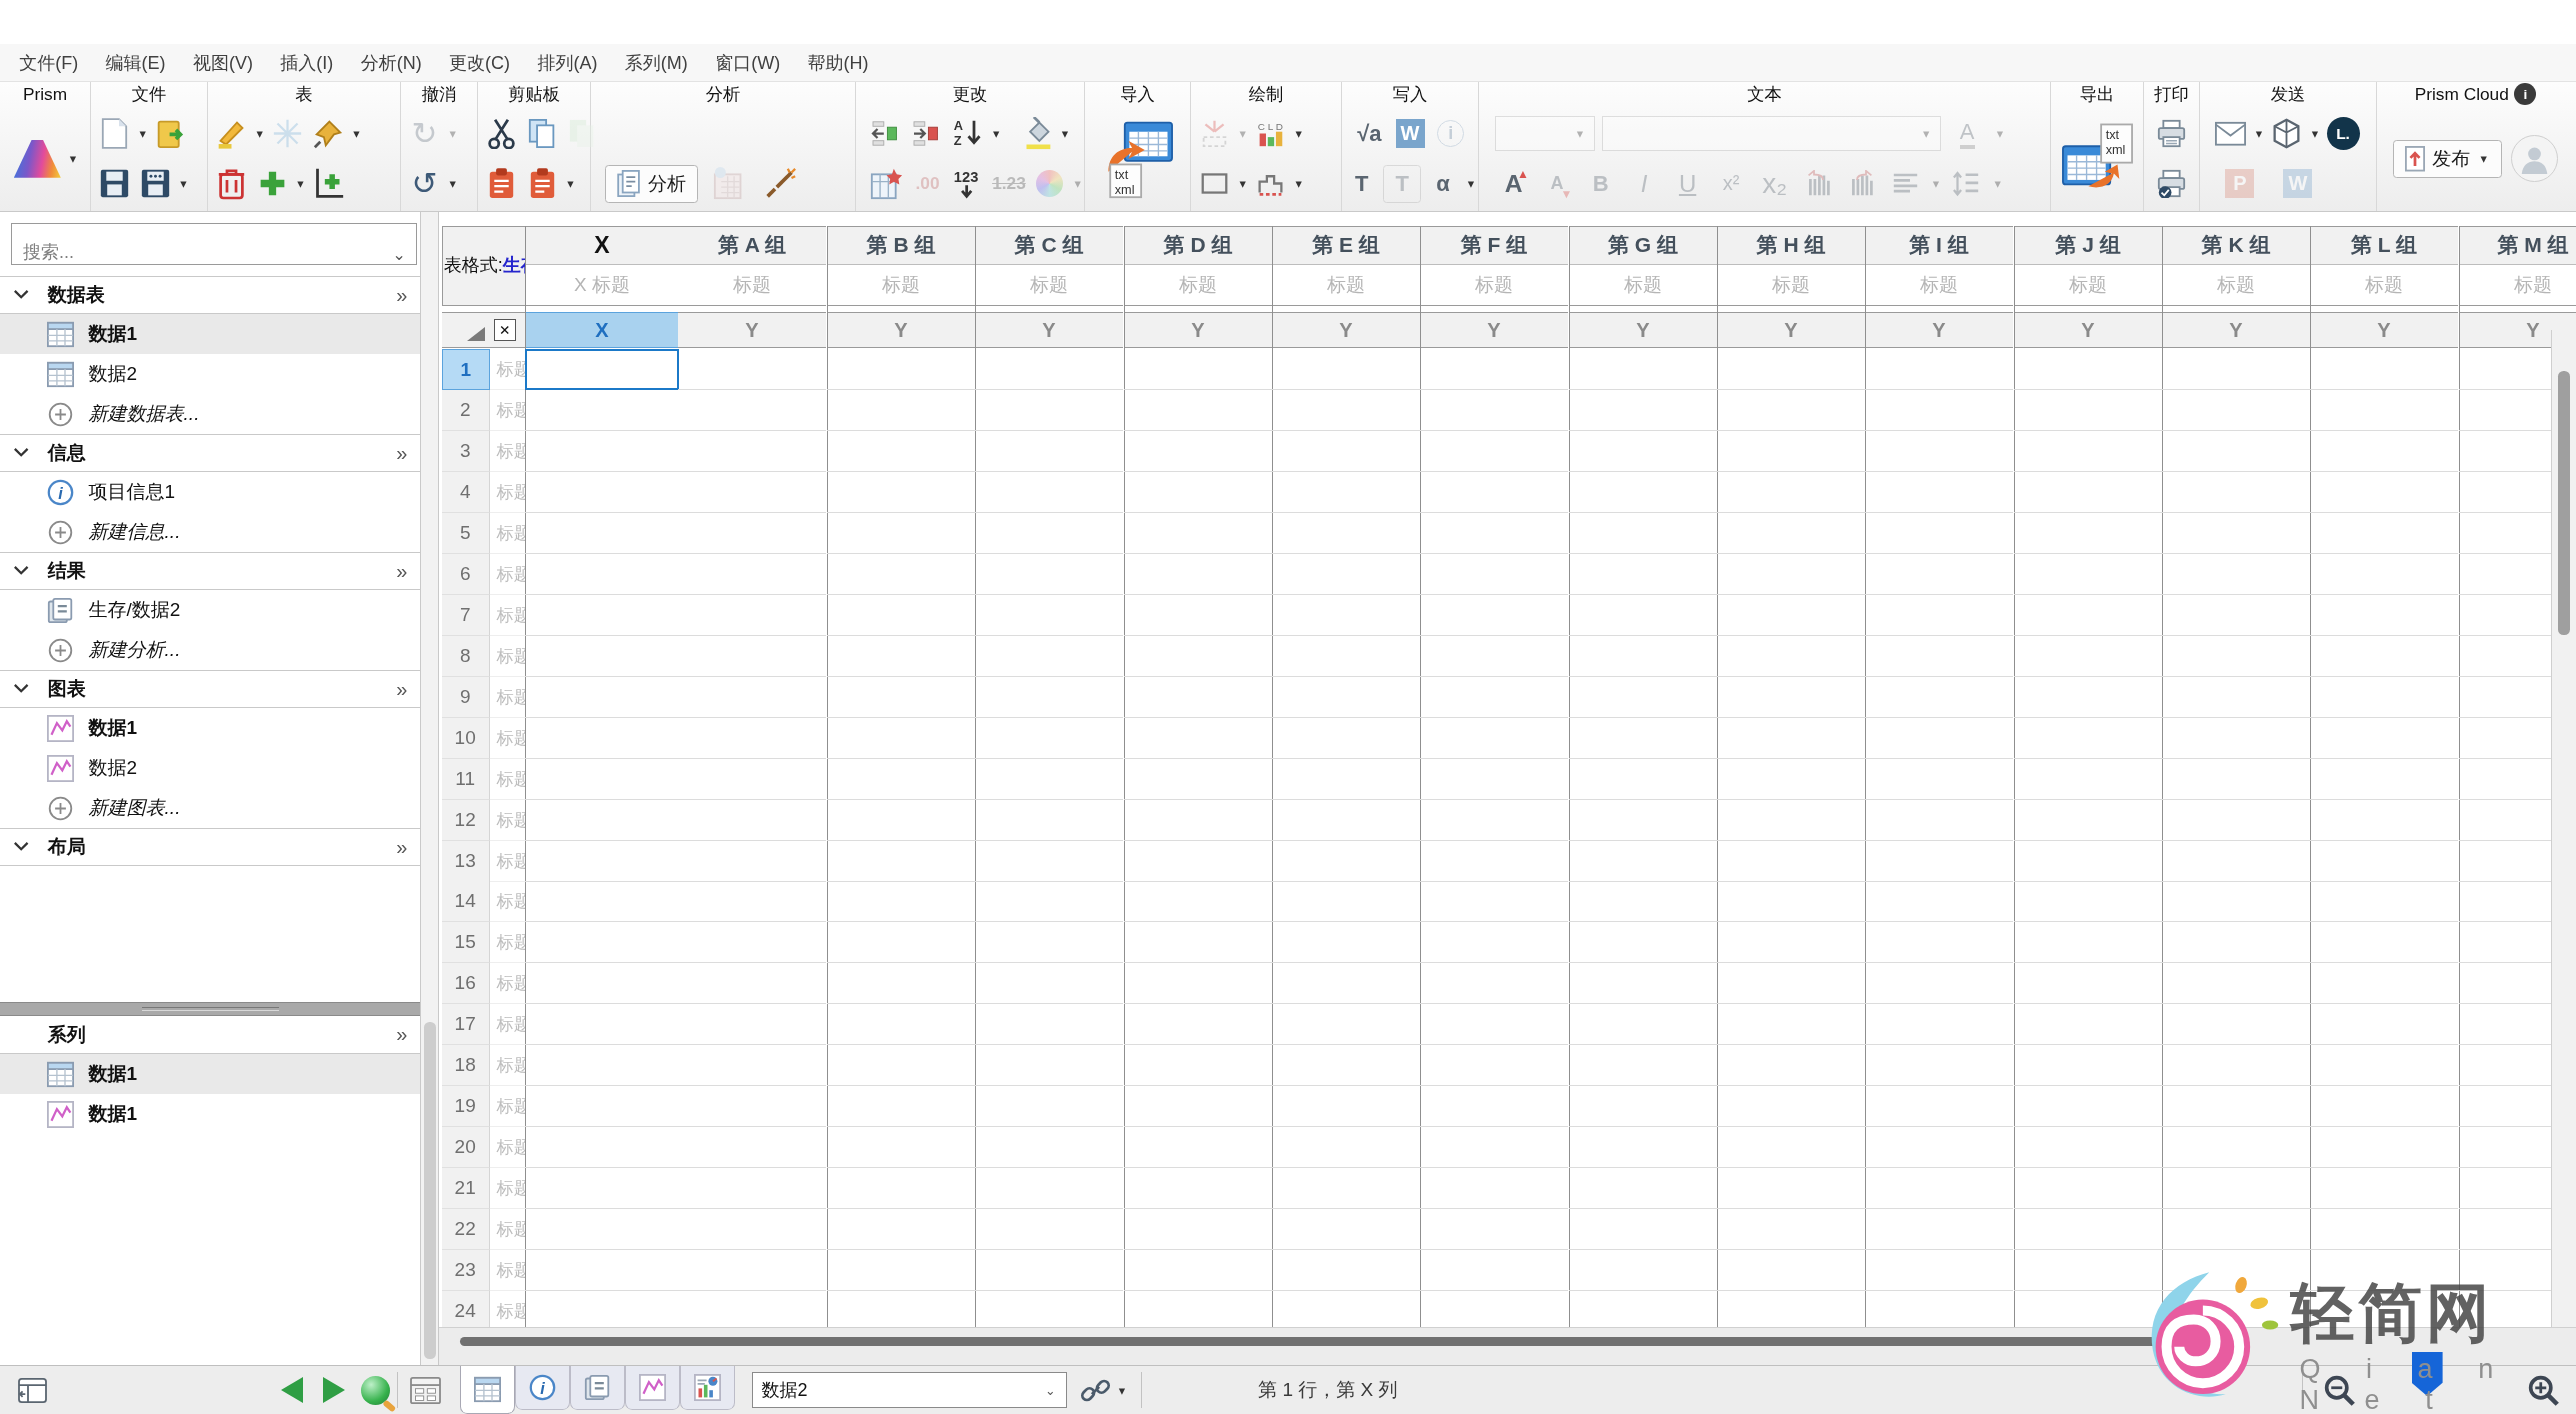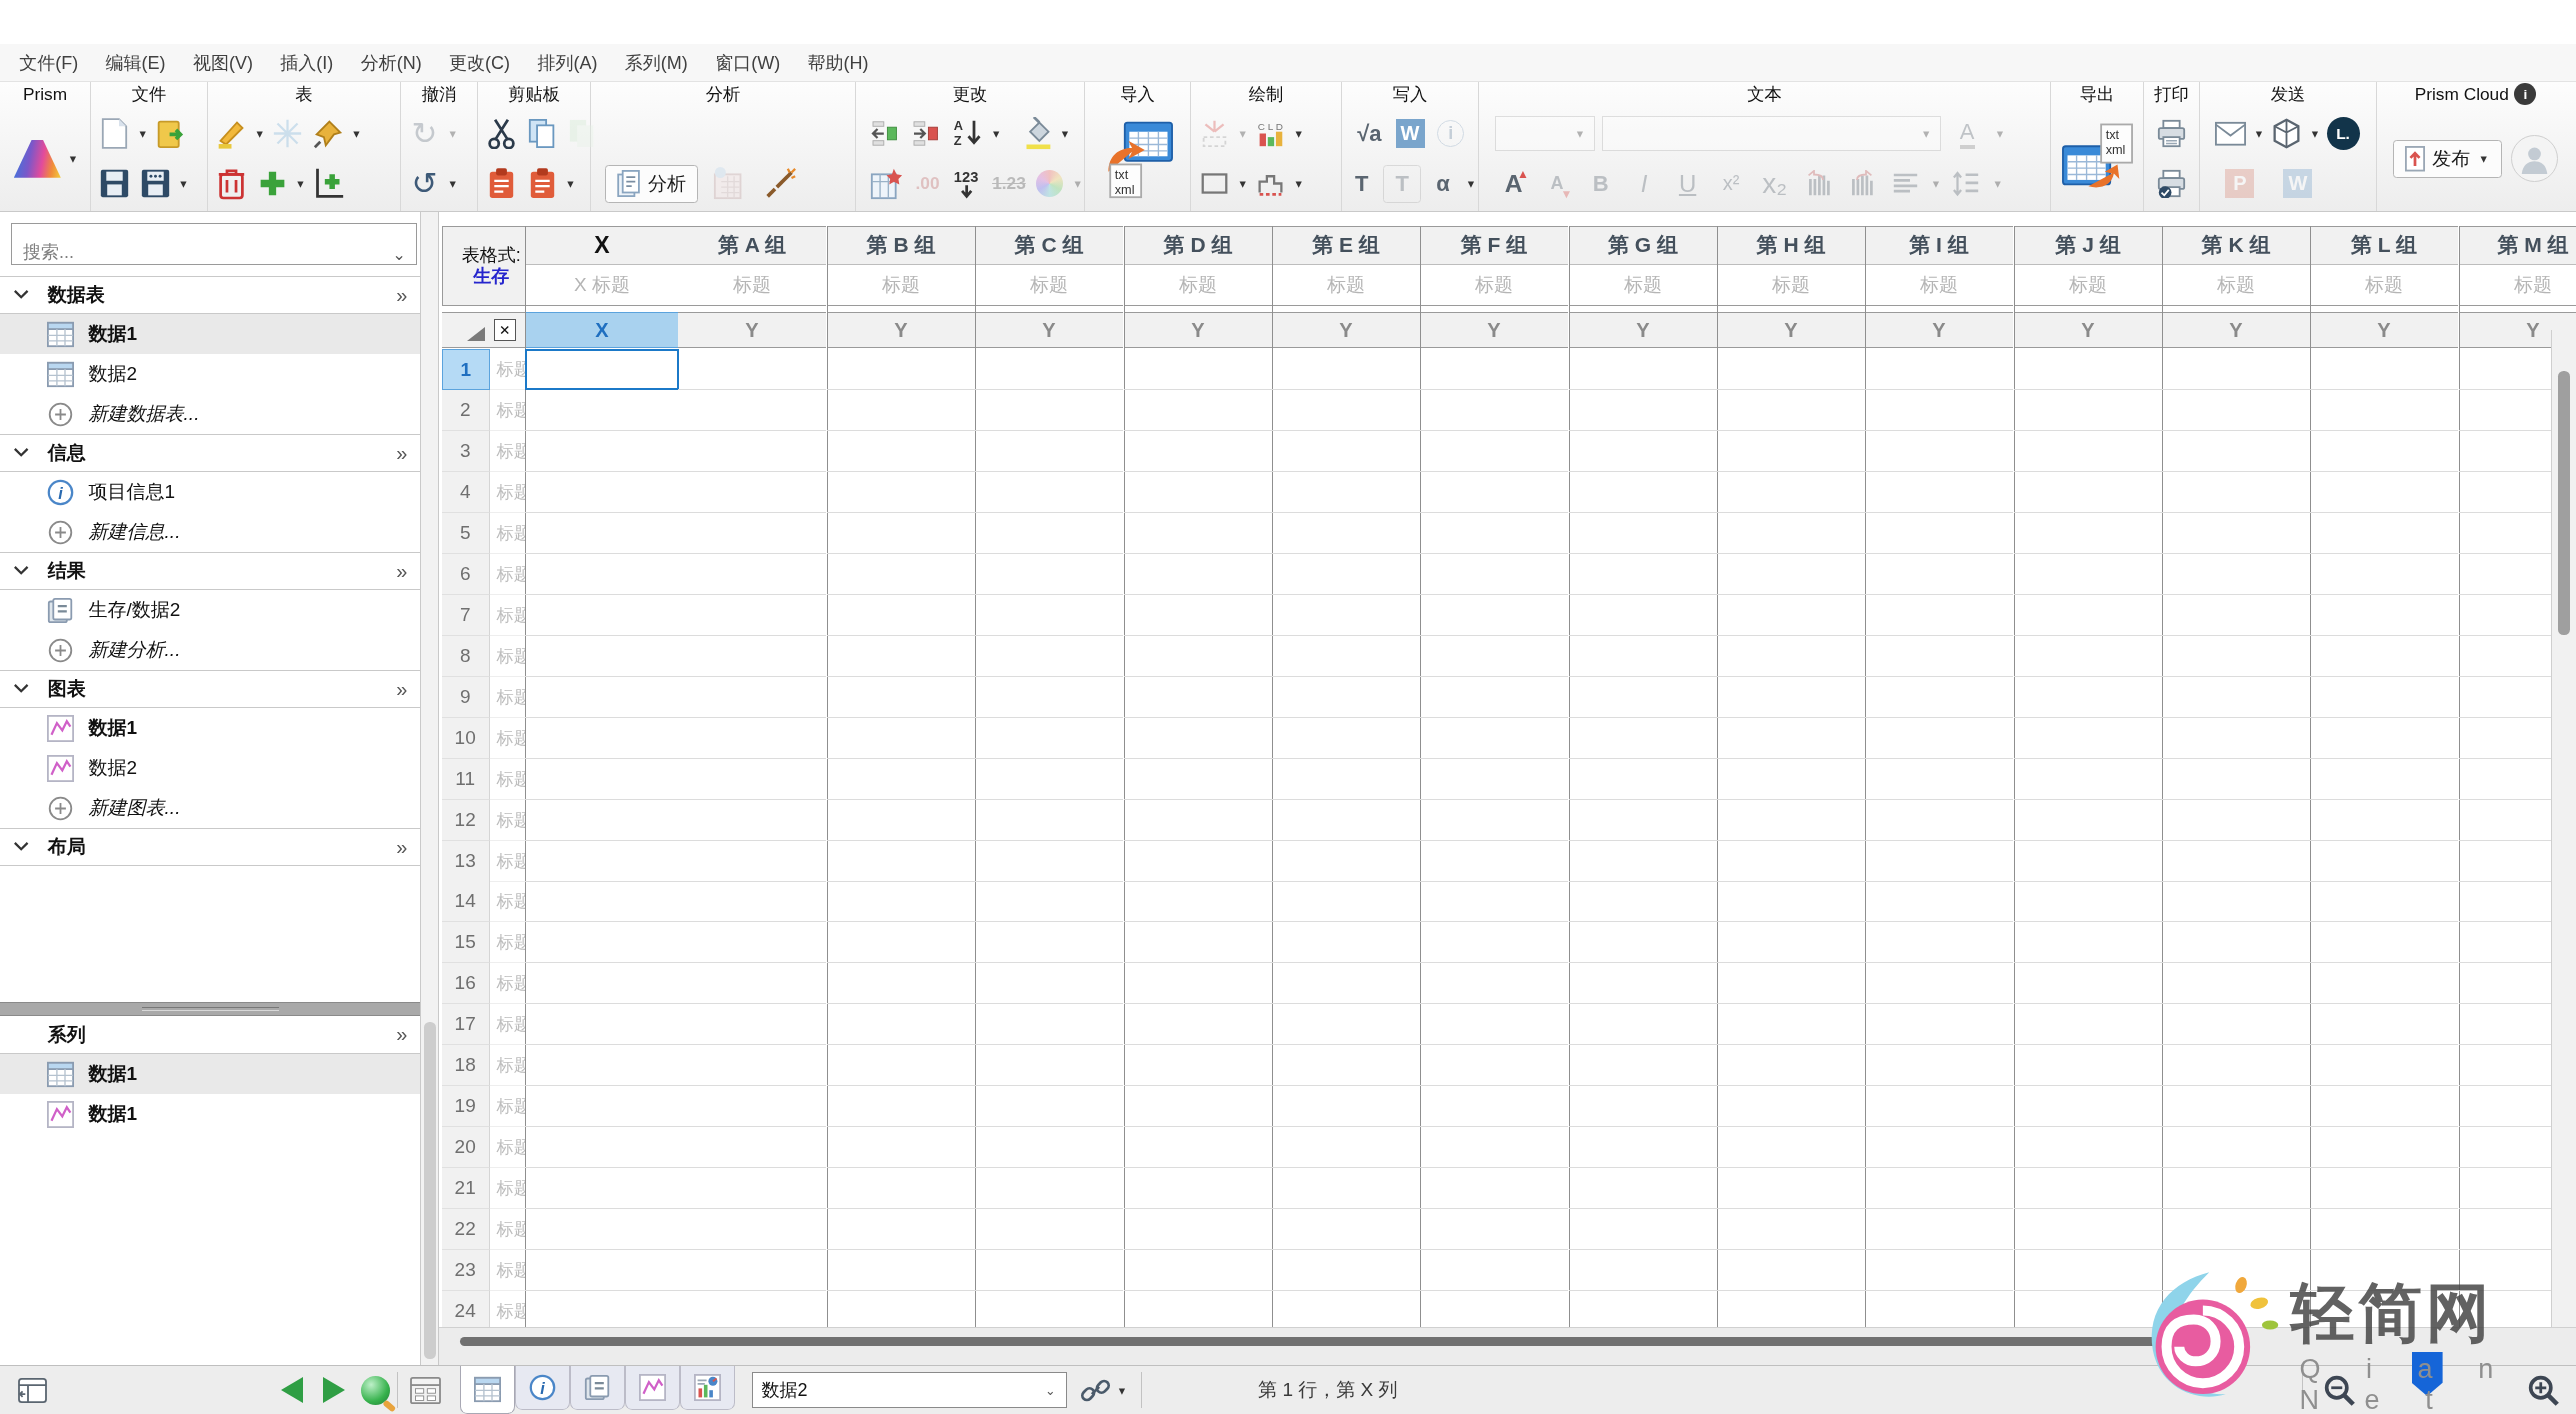--- a/index.html
+++ b/index.html
@@ -71,21 +71,21 @@
   .family{position:absolute;left:0;top:804px;width:100%;}
   .family .sec-header{border-top:none;}
   .side-scroll{position:absolute;left:421px;top:212px;width:18px;height:1153px;background:#f2f2f2;
                border-right:0.9px solid #c9c9c9;}
   .side-scroll .thumb{position:absolute;left:2.7px;width:12px;top:810px;height:337px;background:#cdcdcd;border-radius:5.5px;}
 
   
   .table-area{position:absolute;left:439px;top:212px;width:2137px;height:1153px;background:#fff;overflow:hidden;}
   .cell{position:absolute;display:flex;align-items:center;justify-content:center;}
   .corner-block{left:2.7px;top:13.7px;width:99px;height:80px;background:#f1f1f1;
-                border:0.9px solid #9a9a9a;flex-direction:column;font-size:18px;line-height:1.15;}
+                border:0.9px solid #9a9a9a;font-size:18px;line-height:1.15;}
   .fmt-label{color:#111;}
   .fmt-value{color:#2525cd;font-weight:bold;}
   .hdr-group{top:13.7px;height:39px;background:#f1f1f1;border-top:0.9px solid #9a9a9a;border-bottom:0.9px solid #bdbdbd;
              font-size:21px;font-weight:bold;color:#44505c;}
   .hdr-title{top:53px;height:41px;background:#fff;border-bottom:0.9px solid #9a9a9a;
              font-size:19px;color:#b5b5b5;}
   .xy-row{top:100px;height:36px;background:#f1f1f1;border-top:0.9px solid #9a9a9a;border-bottom:0.9px solid #9a9a9a;
           font-size:20px;font-weight:bold;color:#8a8a8a;}
   .xy-left{left:2.7px;width:83px;justify-content:flex-start;}
   .corner-tri{position:absolute;right:40px;bottom:6.4px;width:0;height:0;

